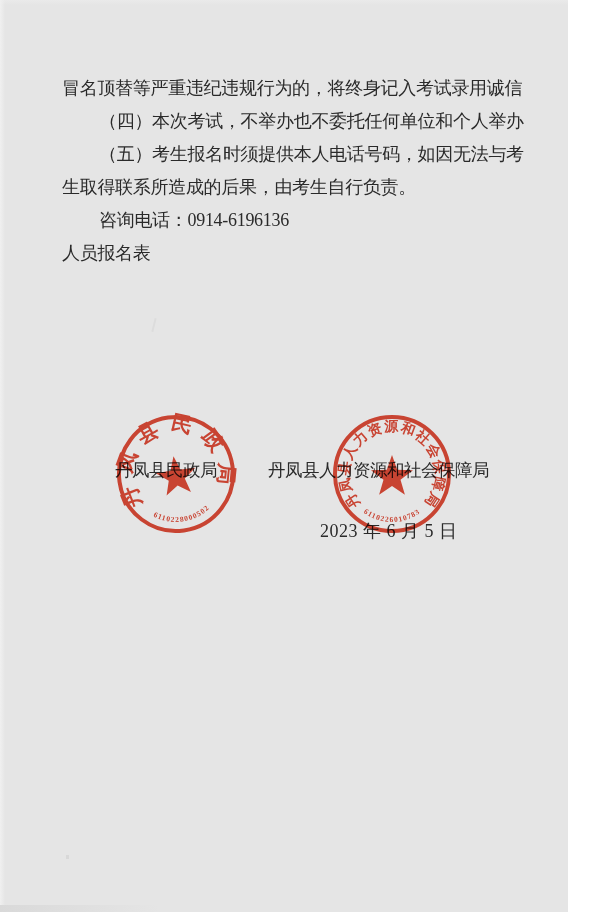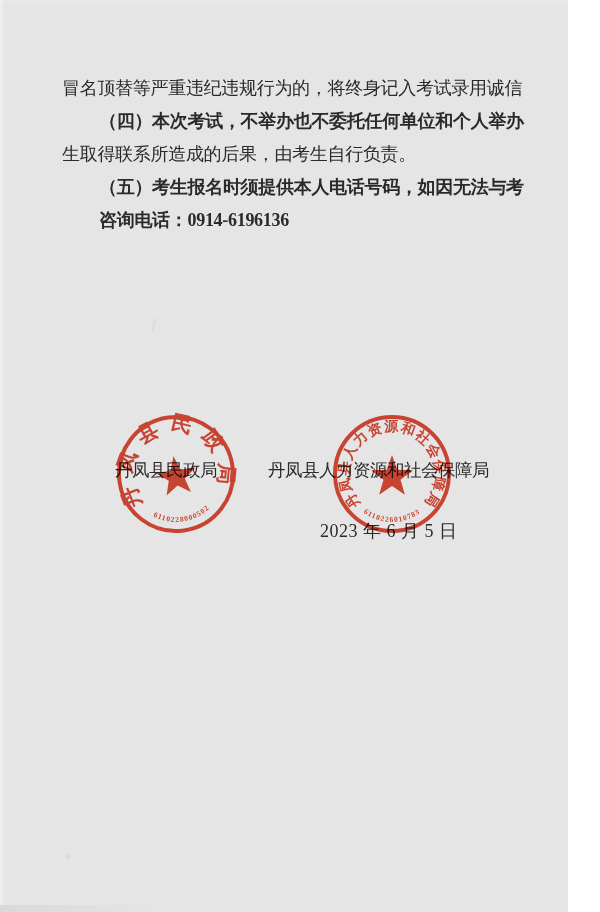--- a/index.html
+++ b/index.html
@@ -16,21 +16,21 @@
   .smudge-bottom { position:absolute; left:0; top:905px; width:160px; height:7px;
                 background:linear-gradient(90deg,#d9d9d9,rgba(255,255,255,0)); }
   .speck-1 { position:absolute; left:66px; top:855px; width:3px; height:4px; background:#d8d8d8; }
   .speck-2 { position:absolute; left:153px; top:318px; width:1.5px; height:14px;
              background:#dcdcdc; transform:rotate(14deg); }
 
   
   .body-text { position:absolute; left:62px; top:72px; width:460px; }
   .line { height:33px; line-height:33px; font-size:18px; letter-spacing:-0.3px;
           white-space:nowrap; }
-  .line.indent { padding-left:37px;font-weight:bold; }
+  .line.indent { padding-left:37px; }
 
   
   .sig { position:absolute; font-size:17.5px; letter-spacing:-0.5px; white-space:nowrap; }
   .sig-left  { left:115px; top:458px; }
   .sig-right { left:268px; top:458px; }
   .sig-date  { left:320px; top:519px; font-size:18px; letter-spacing:0.5px; }
 
   
   .seal { position:absolute; width:150px; height:150px;
           mix-blend-mode:multiply; opacity:0.92; }
@@ -45,23 +45,24 @@
 
   <div class="edge-top"></div>
   <div class="edge-left"></div>
   <div class="smudge-bottom"></div>
   <div class="speck-1"></div>
   <div class="speck-2"></div>
 
   <div class="body-text">
     <div class="line">冒名顶替等严重违纪违规行为的，将终身记入考试录用诚信</div>
     <div class="line indent">（四）本次考试，不举办也不委托任何单位和个人举办</div>
+    <div class="line indent">（五）考生报名时须提供本人电话号码，如因无法与考</div>
     <div class="line">生取得联系所造成的后果，由考生自行负责。</div>
-    <div class="line indent">（五）考生报名时须提供本人电话号码，如因无法与考</div>
     <div class="line indent">咨询电话：0914-6196136</div>
+    <div class="line">人员报名表</div>
   </div>
 
   <div class="sig sig-left">丹凤县民政局</div>
   <div class="sig sig-right">丹凤县人力资源和社会保障局</div>
   <div class="sig sig-date">2023 年 6 月 5 日</div>
 
   <svg class="seal seal-left" viewBox="-75 -75 150 150">
     <circle r="57" fill="none" stroke="#dd3b26" stroke-width="4"></circle>
     <path id="arcL" d="M -30.4 30.4 A 43 43 0 1 1 30.4 30.4" fill="none"></path>
     <text font-size="21" letter-spacing="10" fill="#dd3b26" text-anchor="middle">

